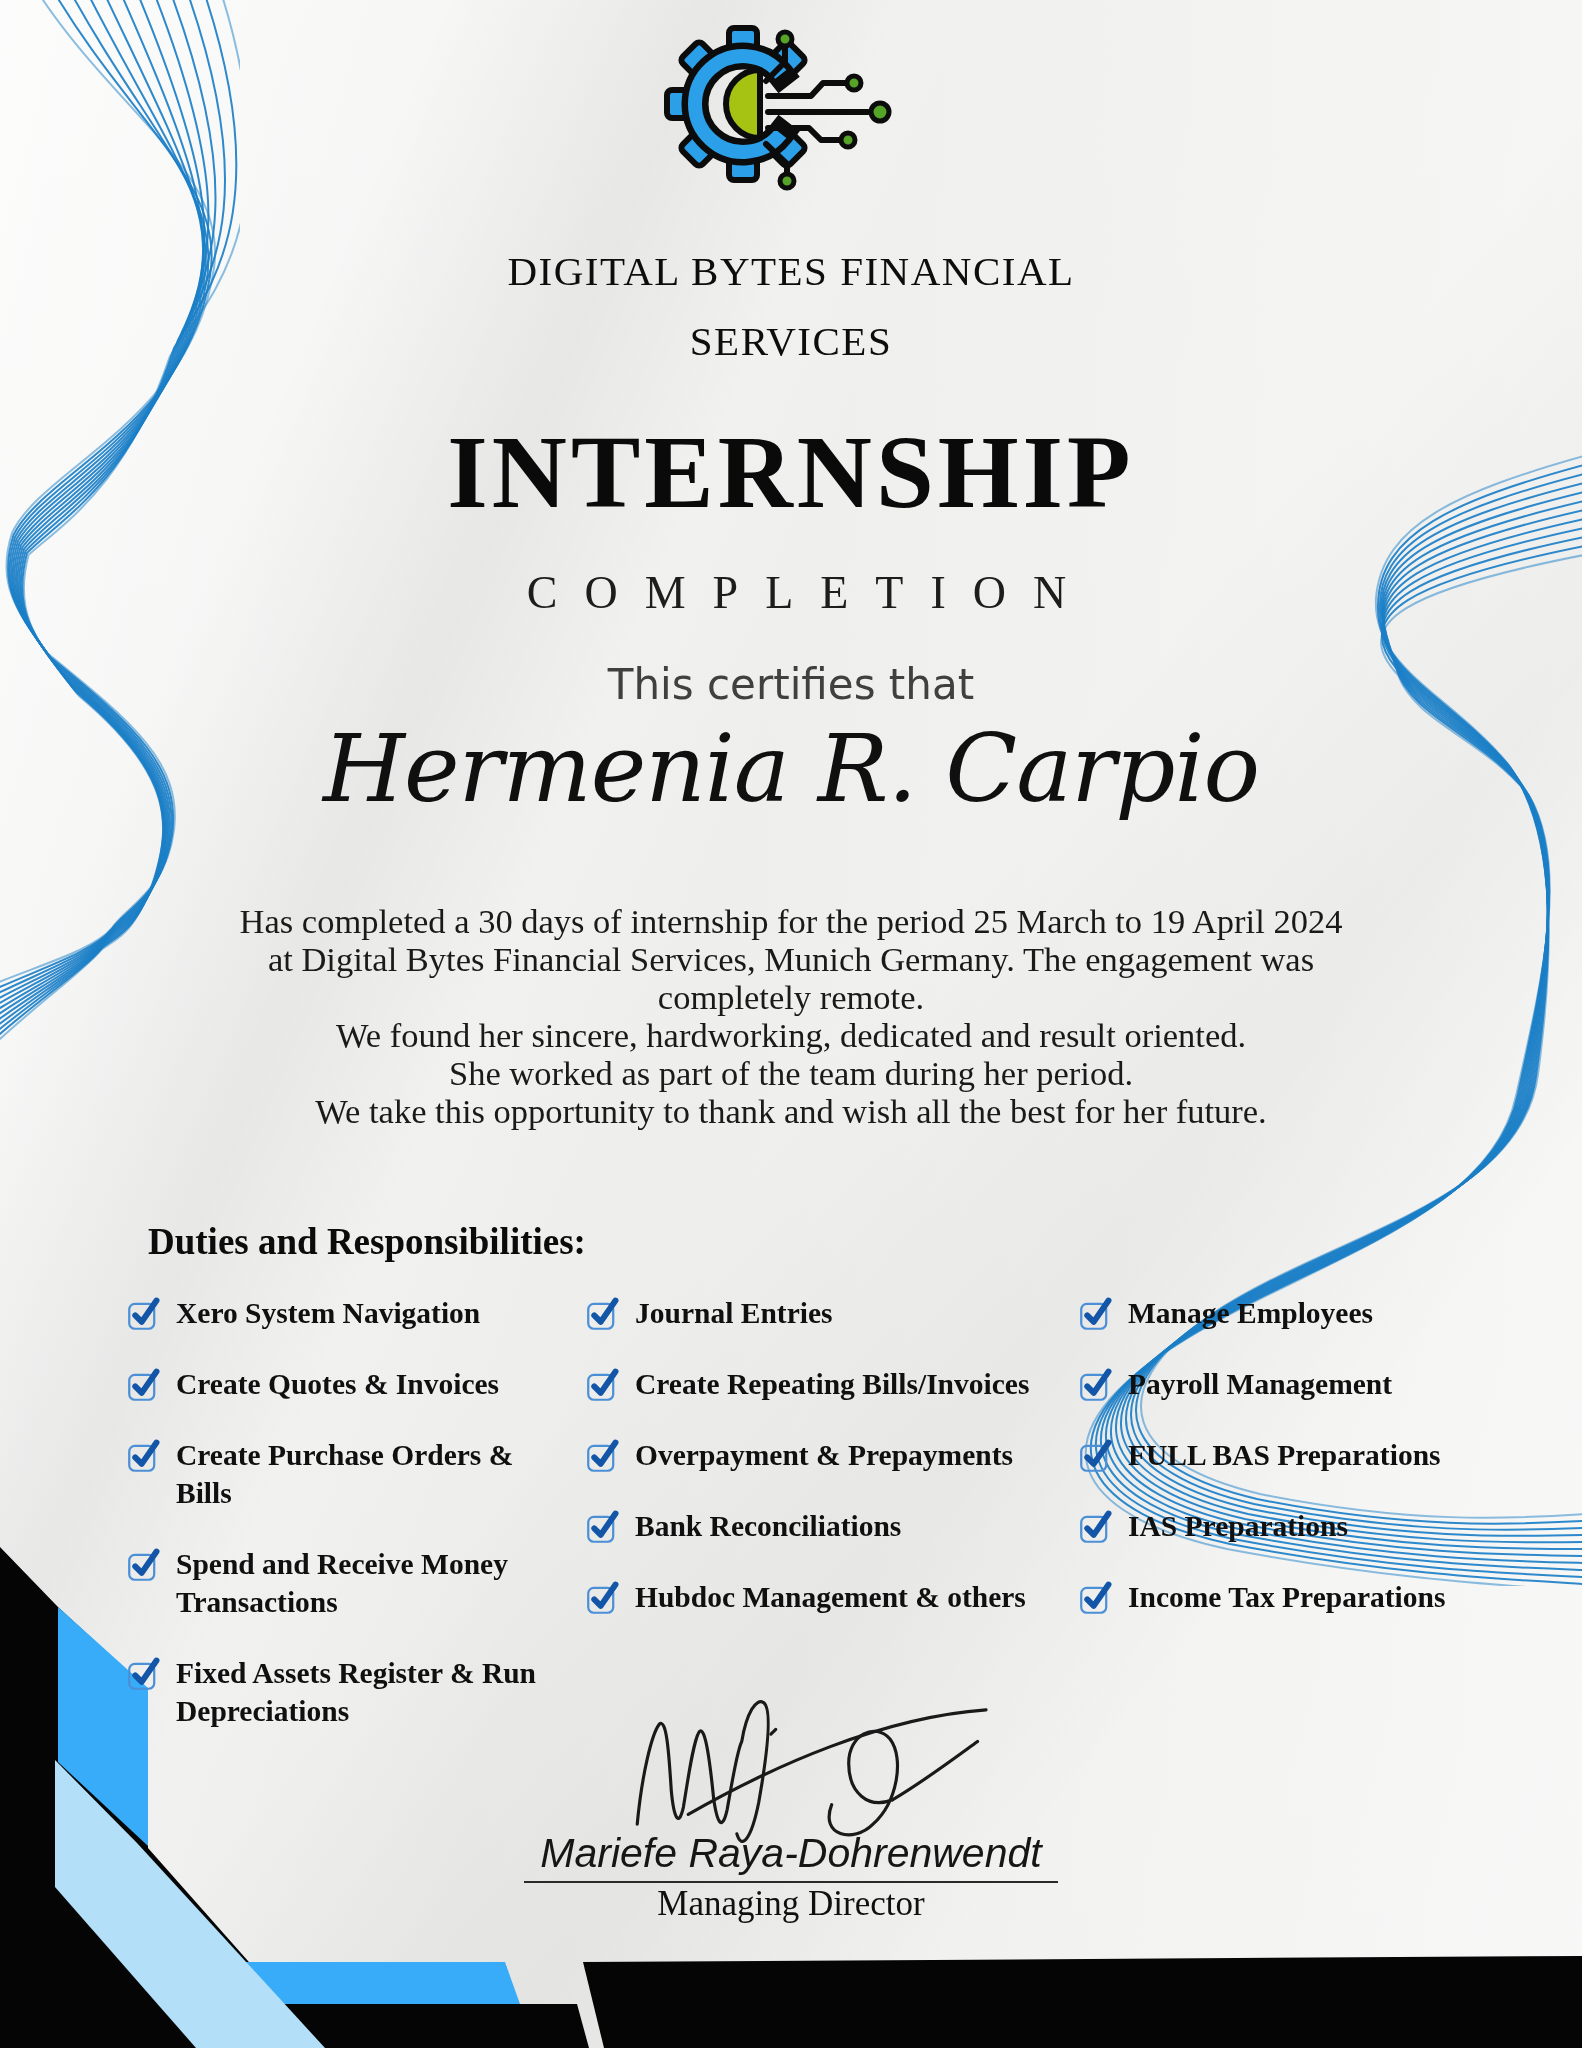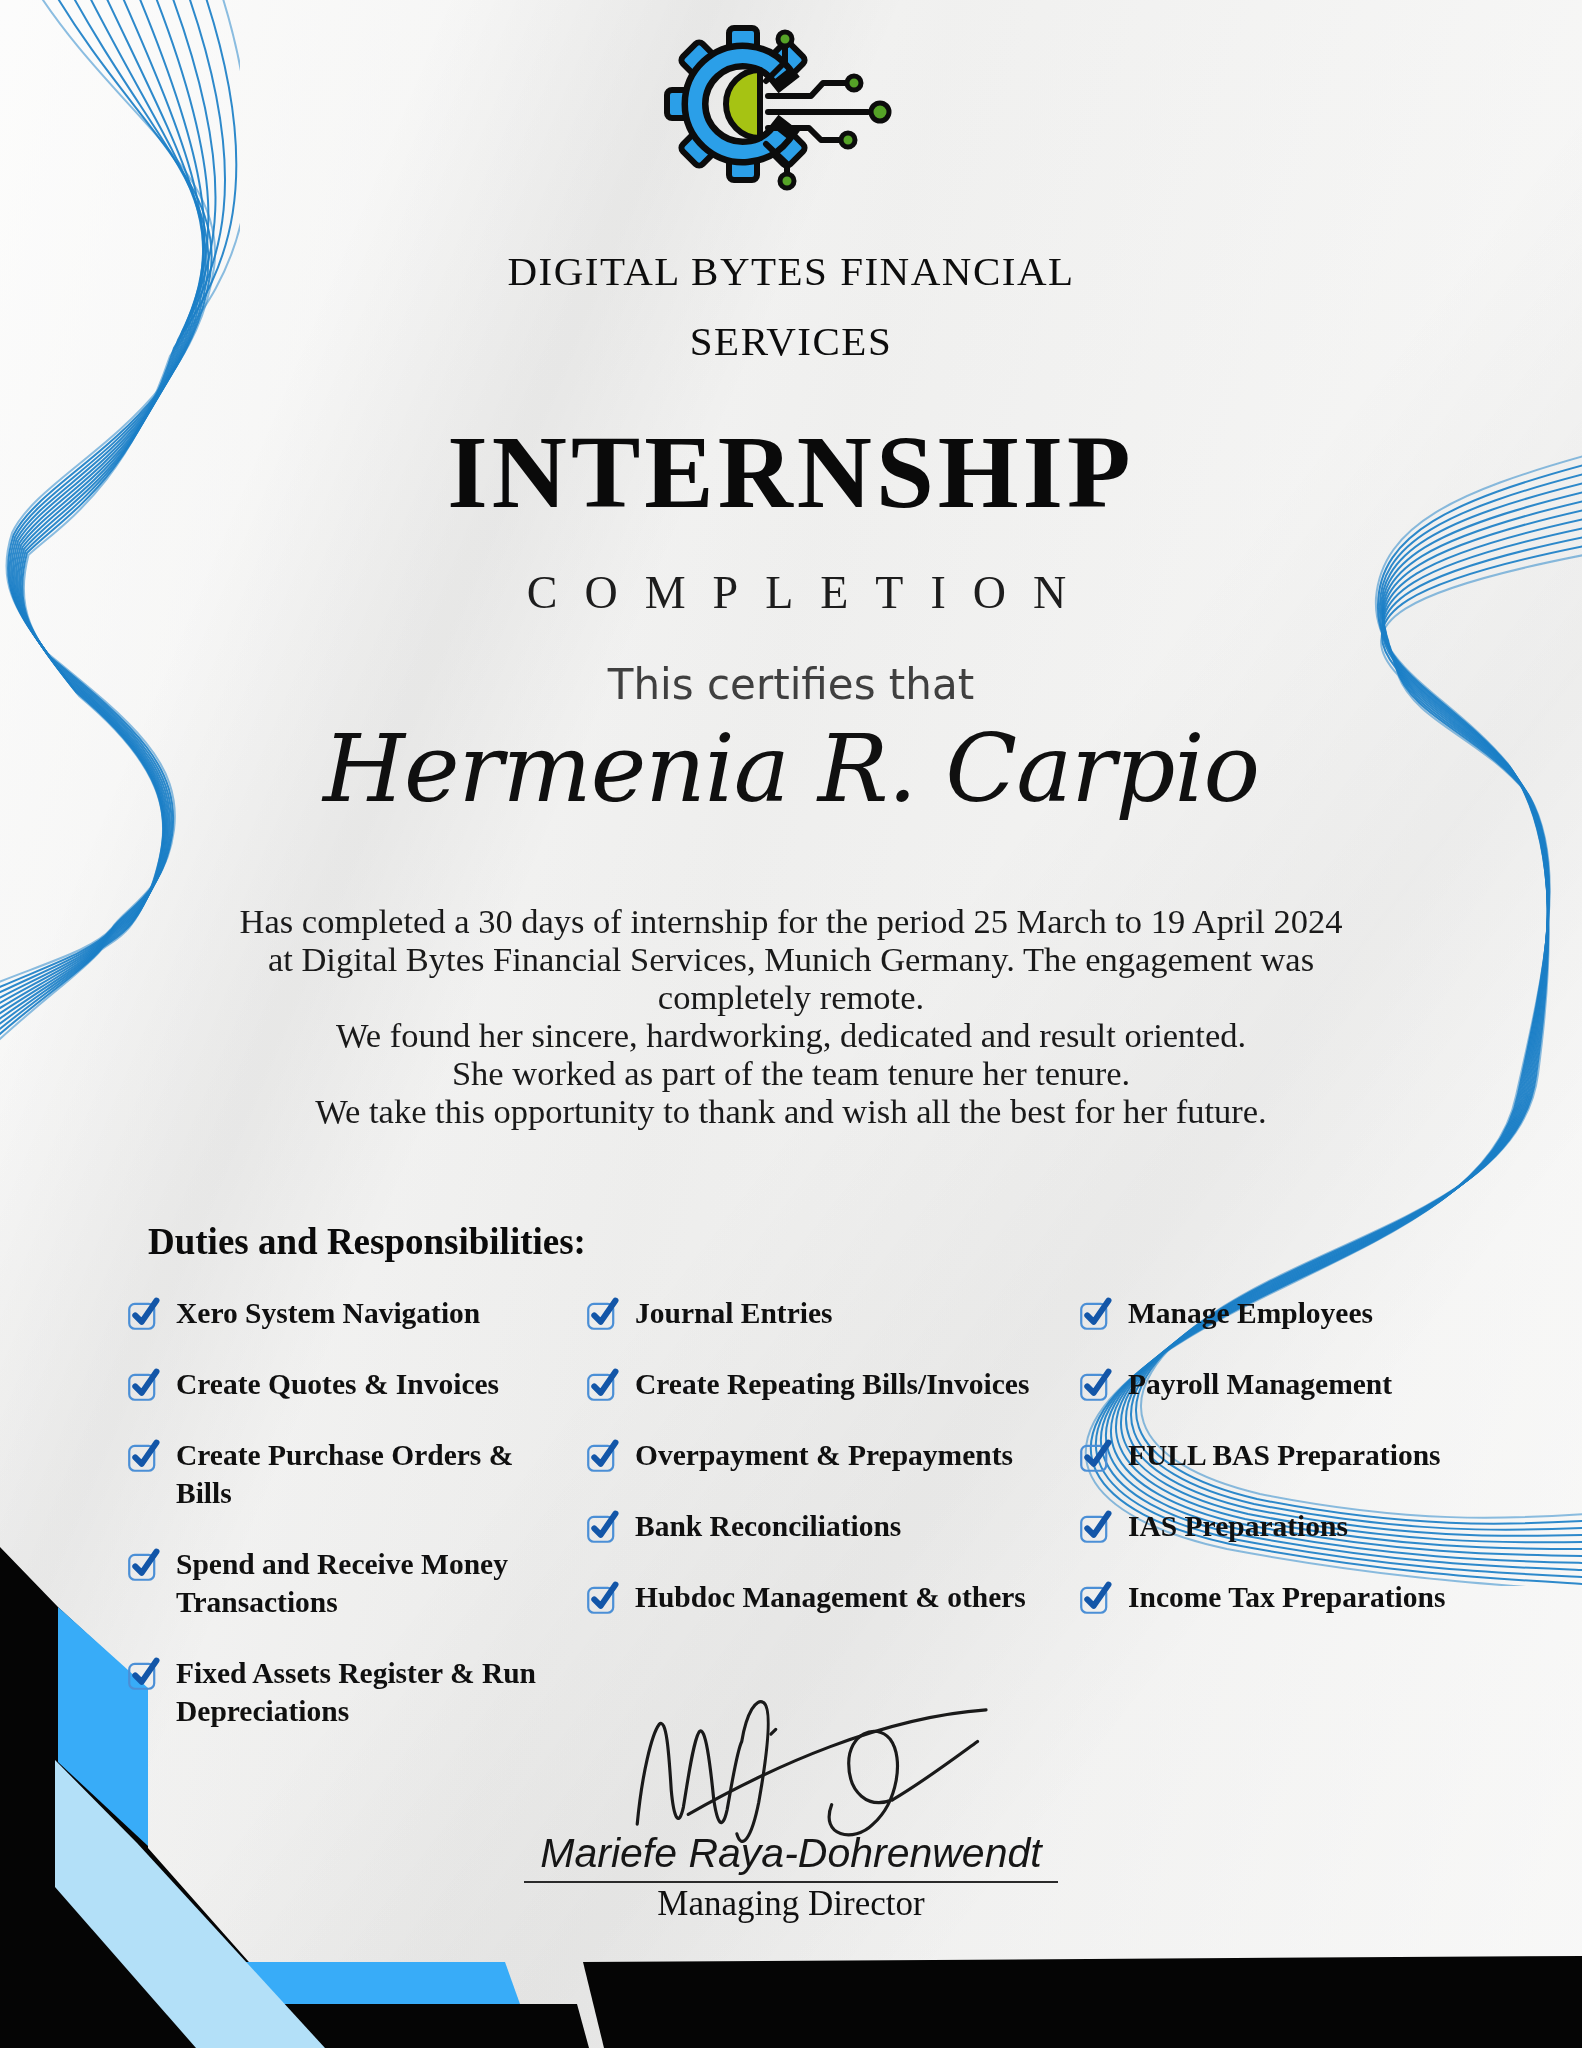--- a/index.html
+++ b/index.html
@@ -131,21 +131,21 @@
   <div class="center title-main">INTERNSHIP</div>
   <div class="center title-sub">COMPLETION</div>
   <div class="center certifies">This certifies that</div>
   <div class="center recipient">Hermenia R. Carpio</div>
 
   <div class="center body-text">
     <div>Has completed a 30 days of internship for the period 25 March to 19 April 2024</div>
     <div>at Digital Bytes Financial Services, Munich Germany. The engagement was</div>
     <div>completely remote.</div>
     <div>We found her sincere, hardworking, dedicated and result oriented.</div>
-    <div>She worked as part of the team tenure her tenure.</div>
+    <div>She worked as part of the team during her period.</div>
     <div>We take this opportunity to thank and wish all the best for her future.</div>
   </div>
 
   <div class="duties-heading">Duties and Responsibilities:</div>
 
   <div class="duties">
     <div class="col col-1">
       <div class="duty">
         <svg viewBox="0 0 40 40">
             <rect class="cb-box" x="3.5" y="9.5" width="27" height="27" rx="6"></rect>

